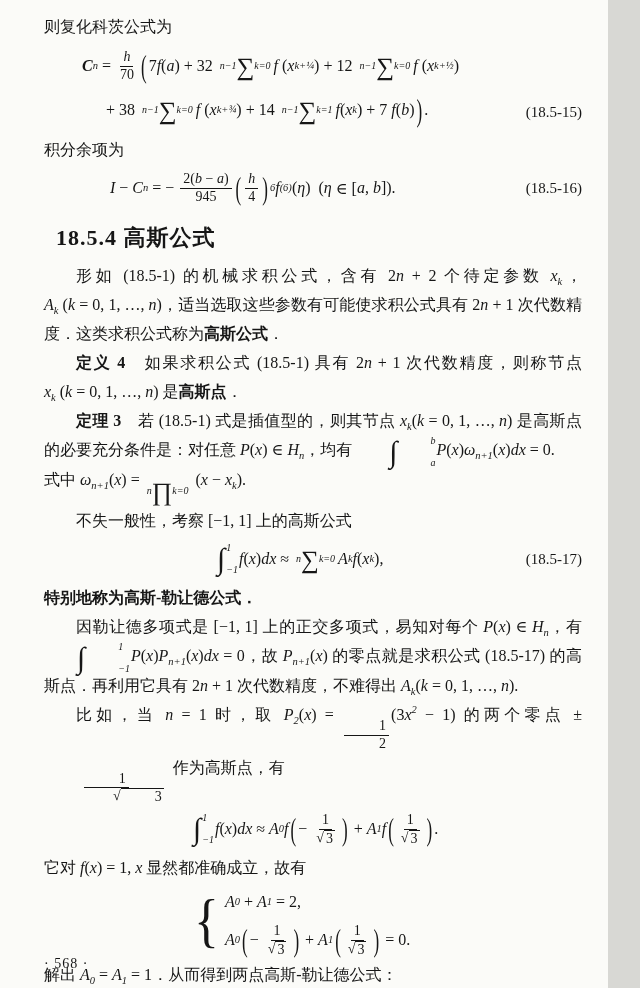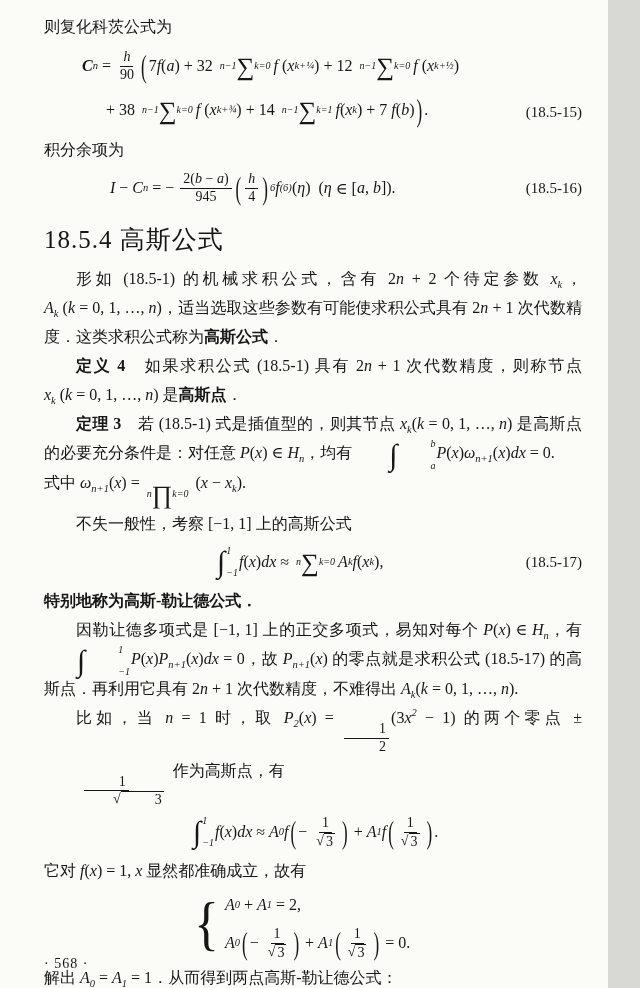--- a/index.html
+++ b/index.html
@@ -2,21 +2,21 @@
 <html><head>
 <meta charset="utf-8">
 <style>
   * { margin:0; padding:0; box-sizing:border-box; }
   html,body { width:640px; }
   body { background:#d8d8d4; font-family:"Liberation Serif","DejaVu Serif",serif; }
   .page { position:relative; width:608px; height:988px; background:#fbfbf8; overflow:hidden; color:#161616; }
   #doc { padding:12px 26px 0 44px; }
   .para { font-size:16px; line-height:29px; text-align:justify; }
   .para.indent { text-indent:32px; }
-  .heading { font-size:25px; font-weight:400; margin:14px 0 8px 0; letter-spacing:1px; }
+  .heading { font-size:22px; font-weight:700; margin:14px 0 8px 12px; letter-spacing:1px; }
   .display { position:relative; margin:3px 0; }
   .dline { display:flex; align-items:center; height:42px; font-size:16px; }
   .display.multi .dline { height:44px; }
   .tag { position:absolute; right:0; top:50%; transform:translateY(-50%); font-size:15px; }
   .display.multi .tag { top:auto; bottom:11px; transform:none; }
   .rm, .it { white-space:pre; }
   .it { font-style:italic; }
   .bd { font-weight:700; }
   .bi { font-weight:700; font-style:italic; }
   .sb { font-size:10.5px; font-style:italic; vertical-align:-4px; line-height:1; white-space:pre; }
@@ -45,21 +45,21 @@
 <div class="page">
   <div id="doc">
       <div class="para"><span class="cn">则复化科茨公式为</span></div>
       <div class="display multi">
         <div class="dline" style="padding-left: 38px;">
           <span class="bi">C</span>
           <span class="sb">n</span>
           <span class="rm"> = </span>
           <span class="frac">
             <span class="fn"><span class="it">h</span></span>
-            <span class="fd"><span class="rm">90</span></span>
+            <span class="fd"><span class="rm">70</span></span>
           </span>
           <span class="bigp">(</span>
           <span class="rm">7</span>
           <span class="it">f</span>
           <span class="rm">(</span>
           <span class="it">a</span>
           <span class="rm">) + 32 </span>
           <span class="bigop">
             <span class="lim">n−1</span>
             <span class="g">∑</span>

